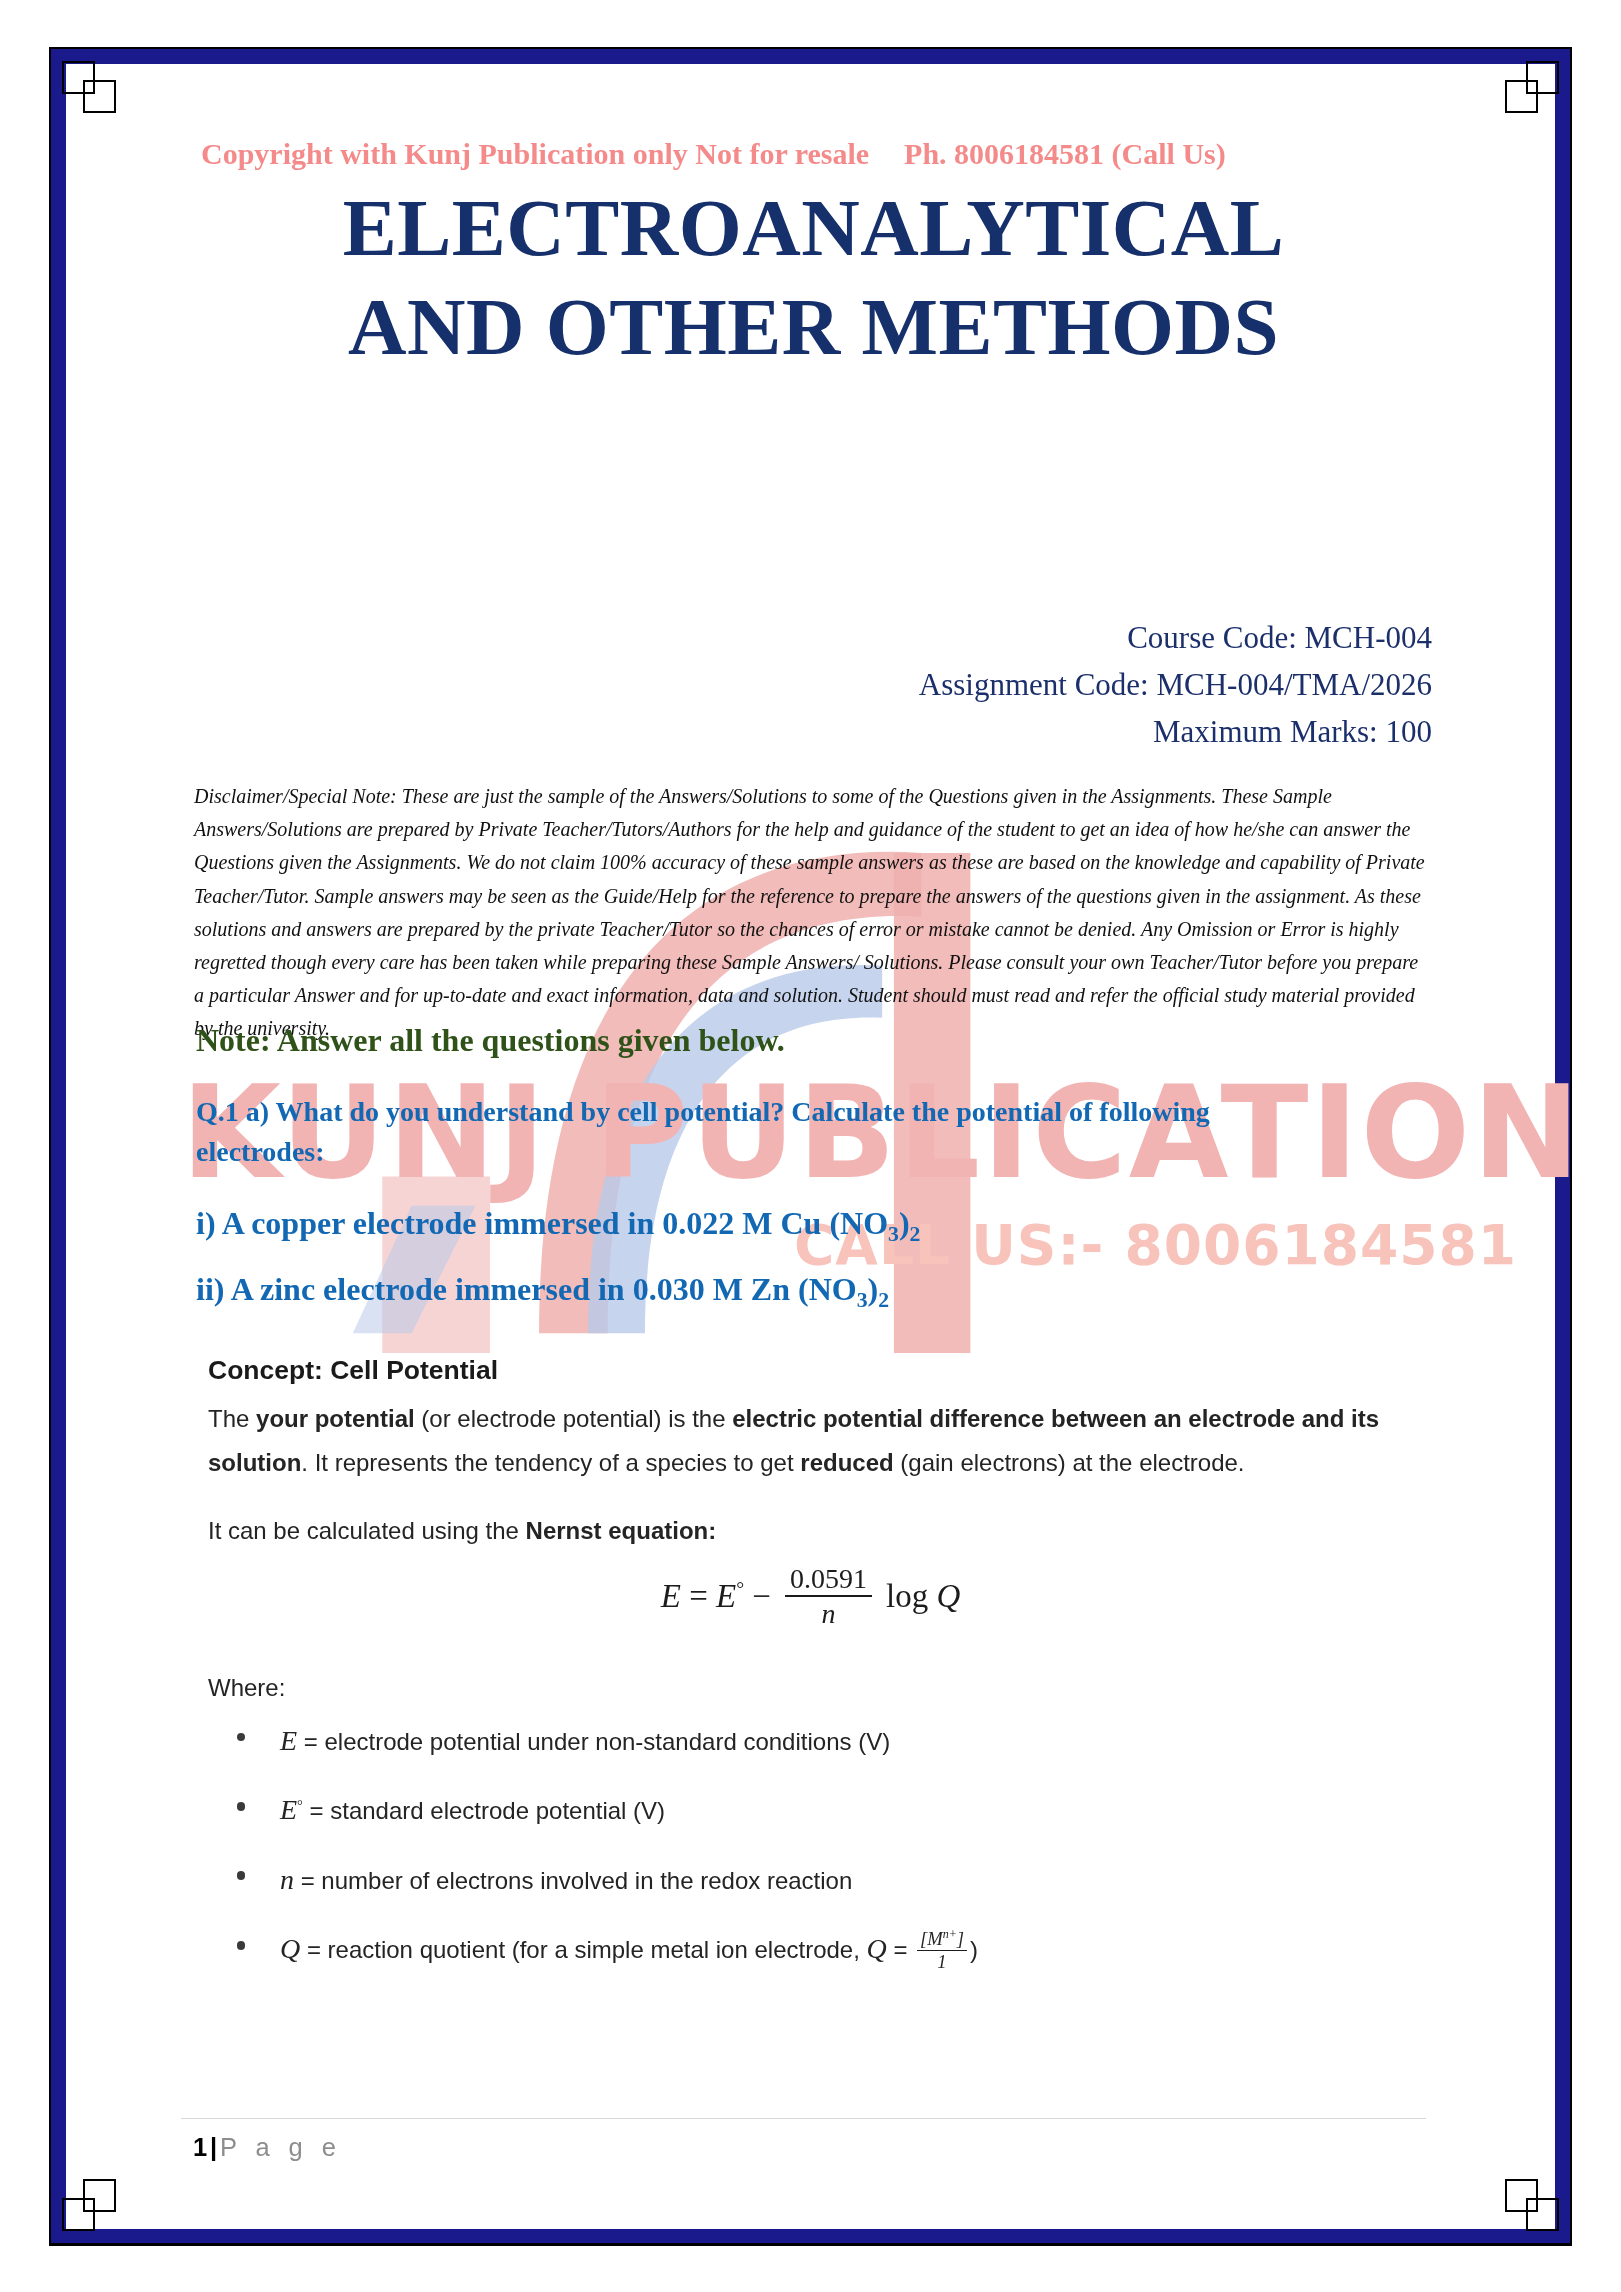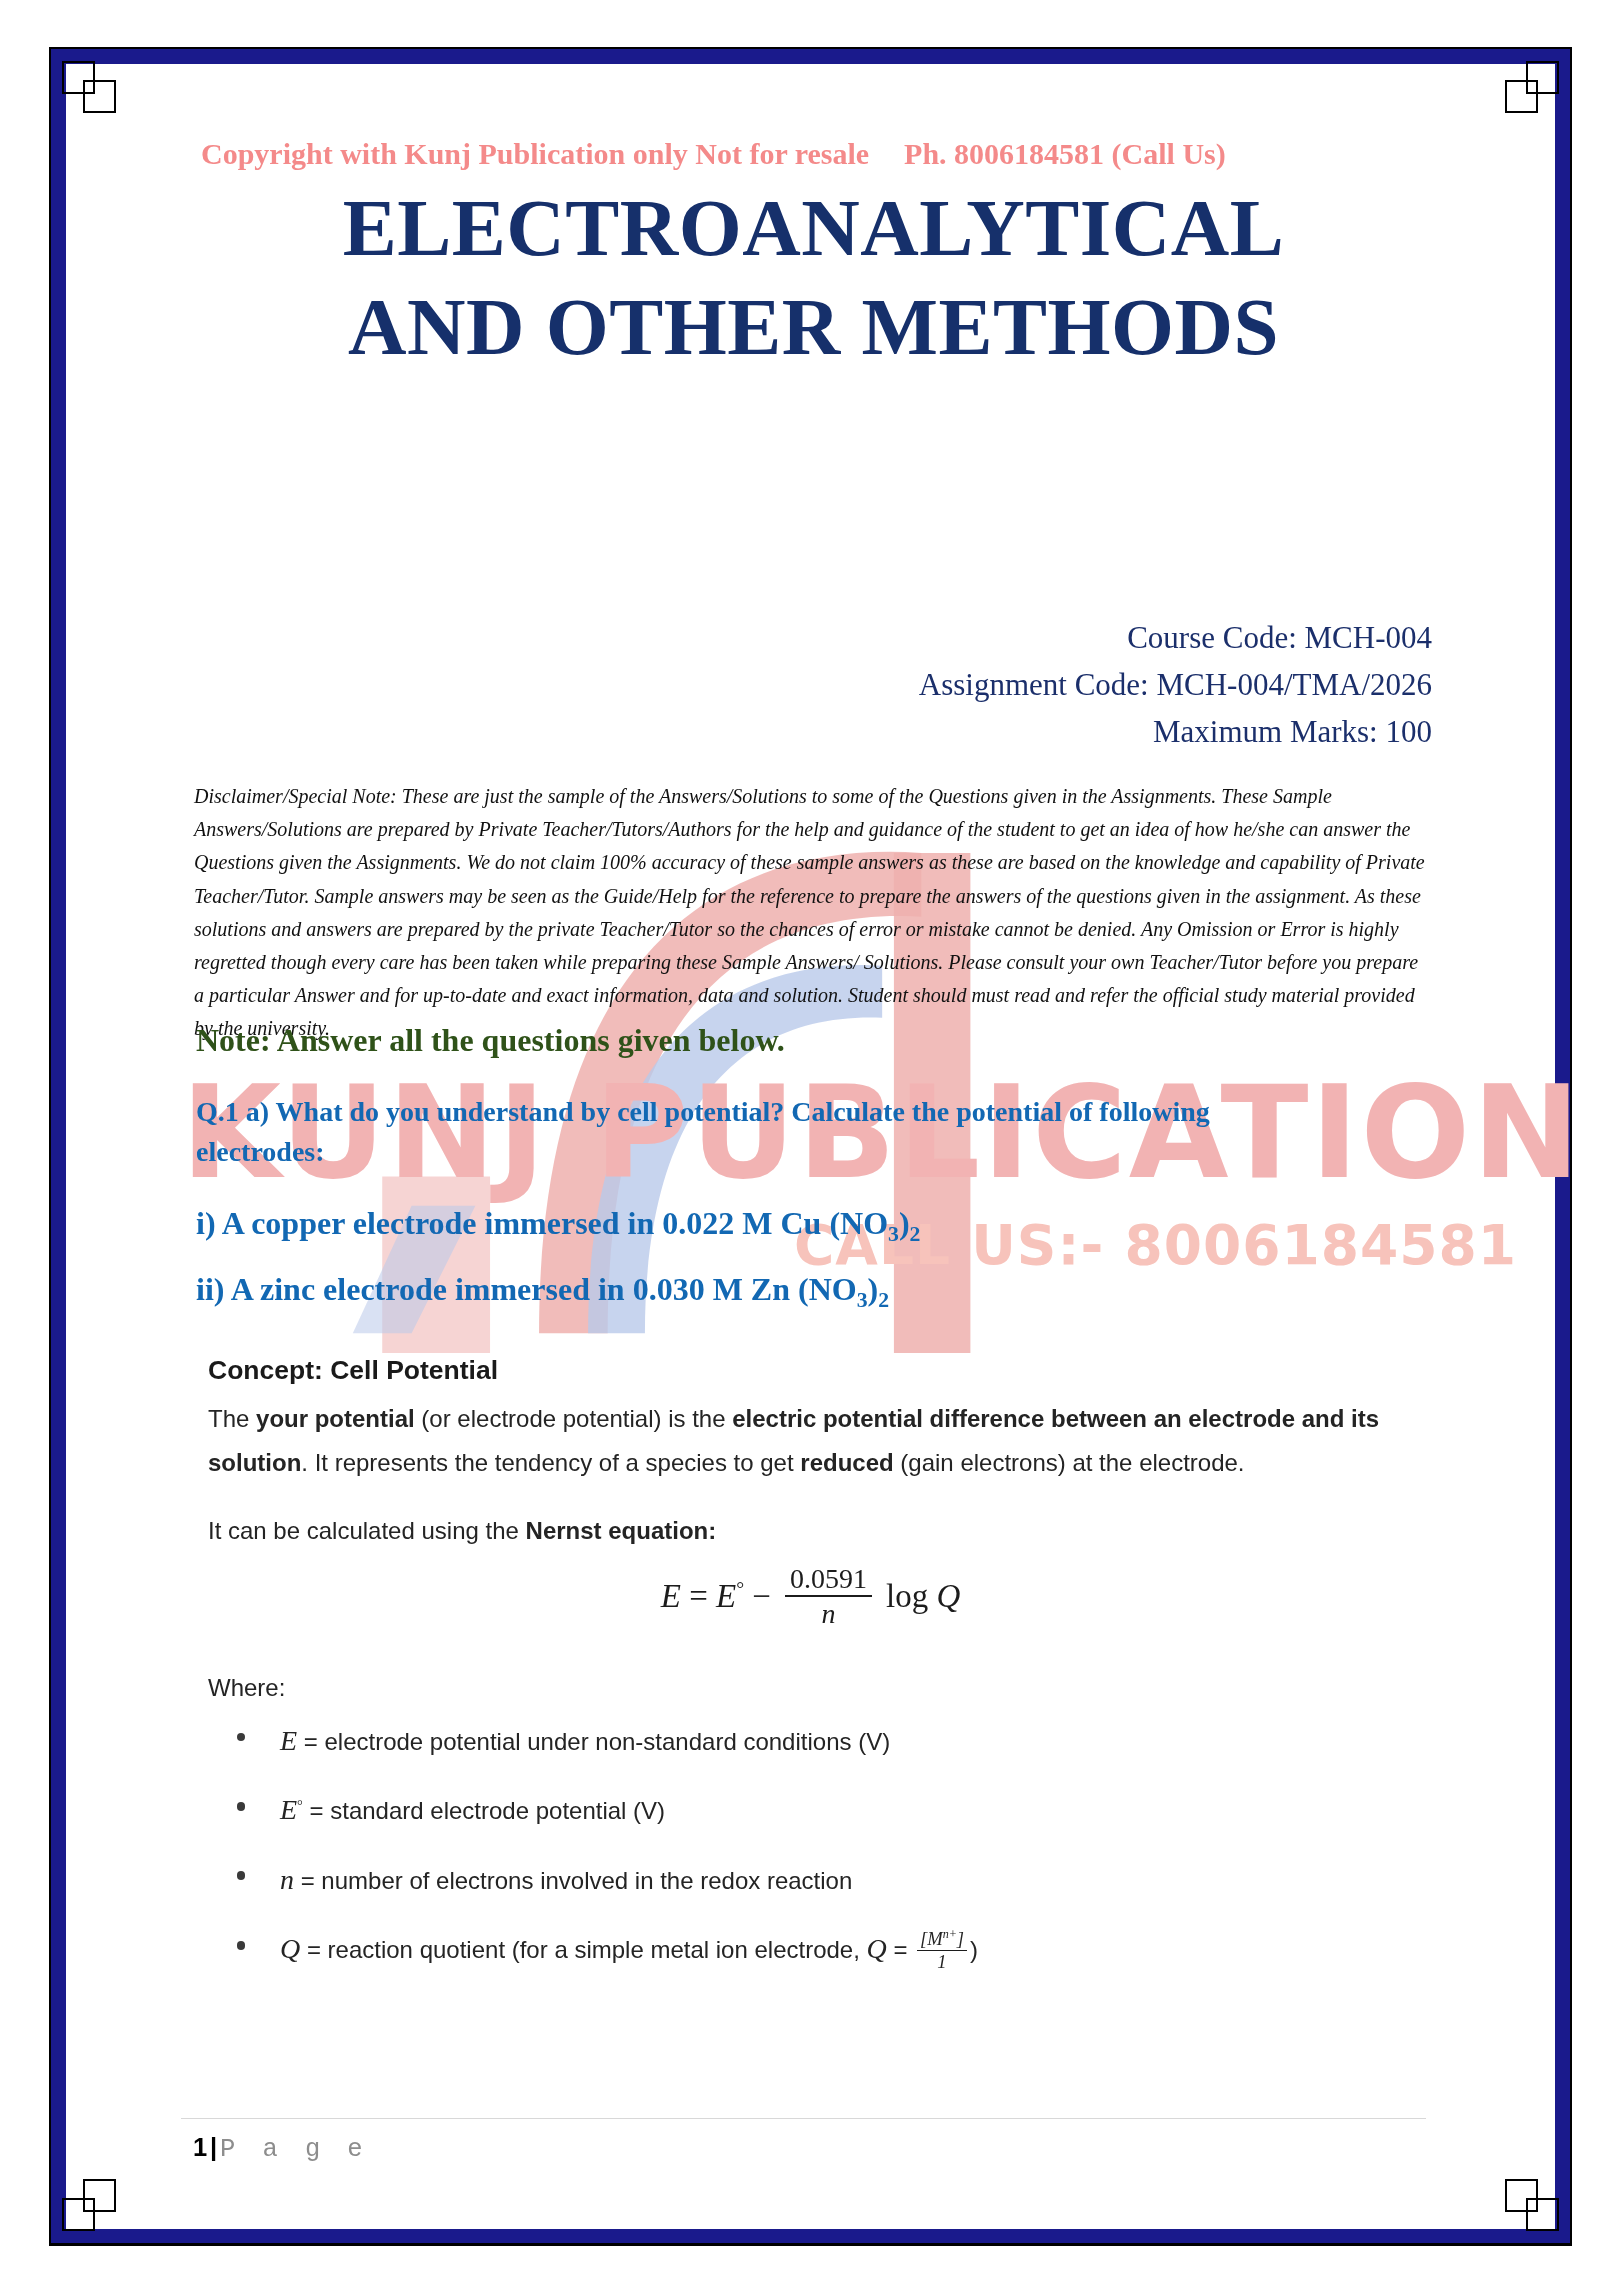--- a/index.html
+++ b/index.html
@@ -270,21 +270,21 @@
   .footer-page{
     position:absolute;
     left:193px; top:2133px;
     font-family:"Liberation Sans", sans-serif;
     font-size:25.5px;
     color:#8d8d8d;
     white-space:nowrap;
   }
   .footer-page .num{ color:#000; font-weight:bold; letter-spacing:0;}
   .footer-page .bar{ color:#000; font-weight:bold; padding:0 2.9px;}
-  .footer-page .lbl{ letter-spacing:5.9px;font-family:Liberation Mono, monospace; }
+  .footer-page .lbl{ letter-spacing:5.9px; }
 </style>
 </head>
 <body>
 
 <div id="page-border"></div>
 <div id="page-border-inner"></div>
 
 <div class="corner-sq a" style="left:62px;top:61px;"></div>
 <div class="corner-sq b" style="left:83px;top:80px;"></div>
 <div class="corner-sq a" style="left:1526px;top:61px;"></div>

